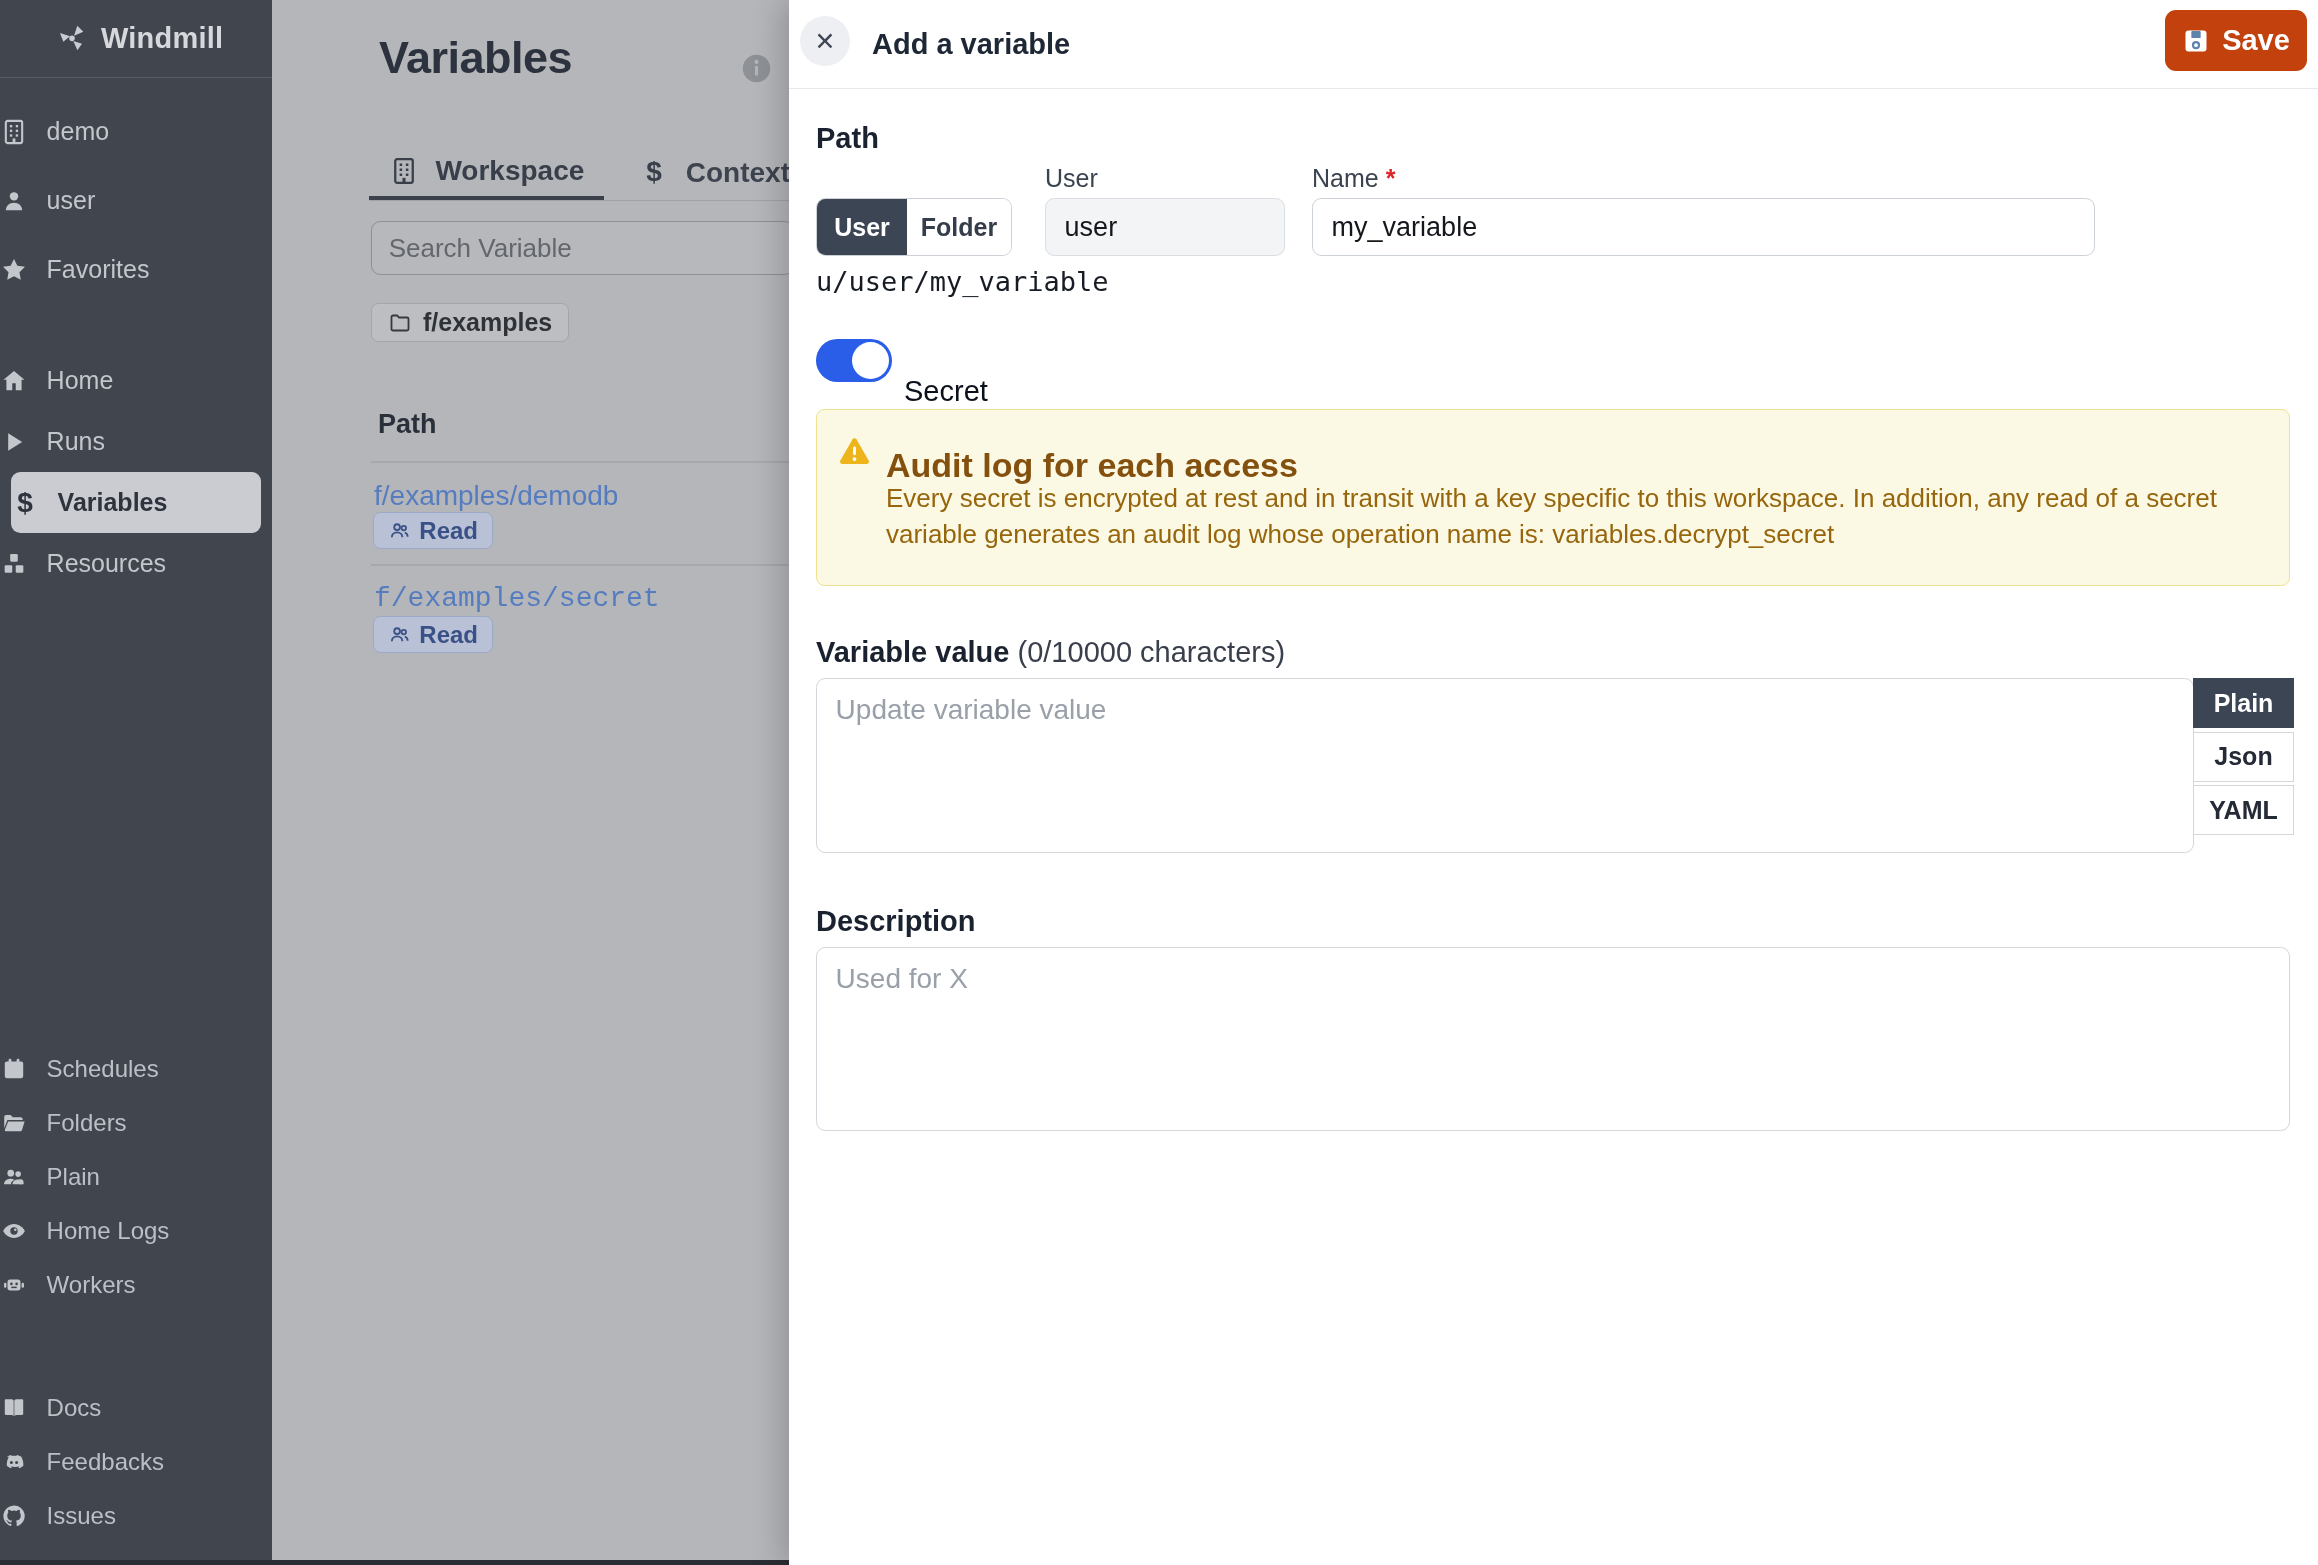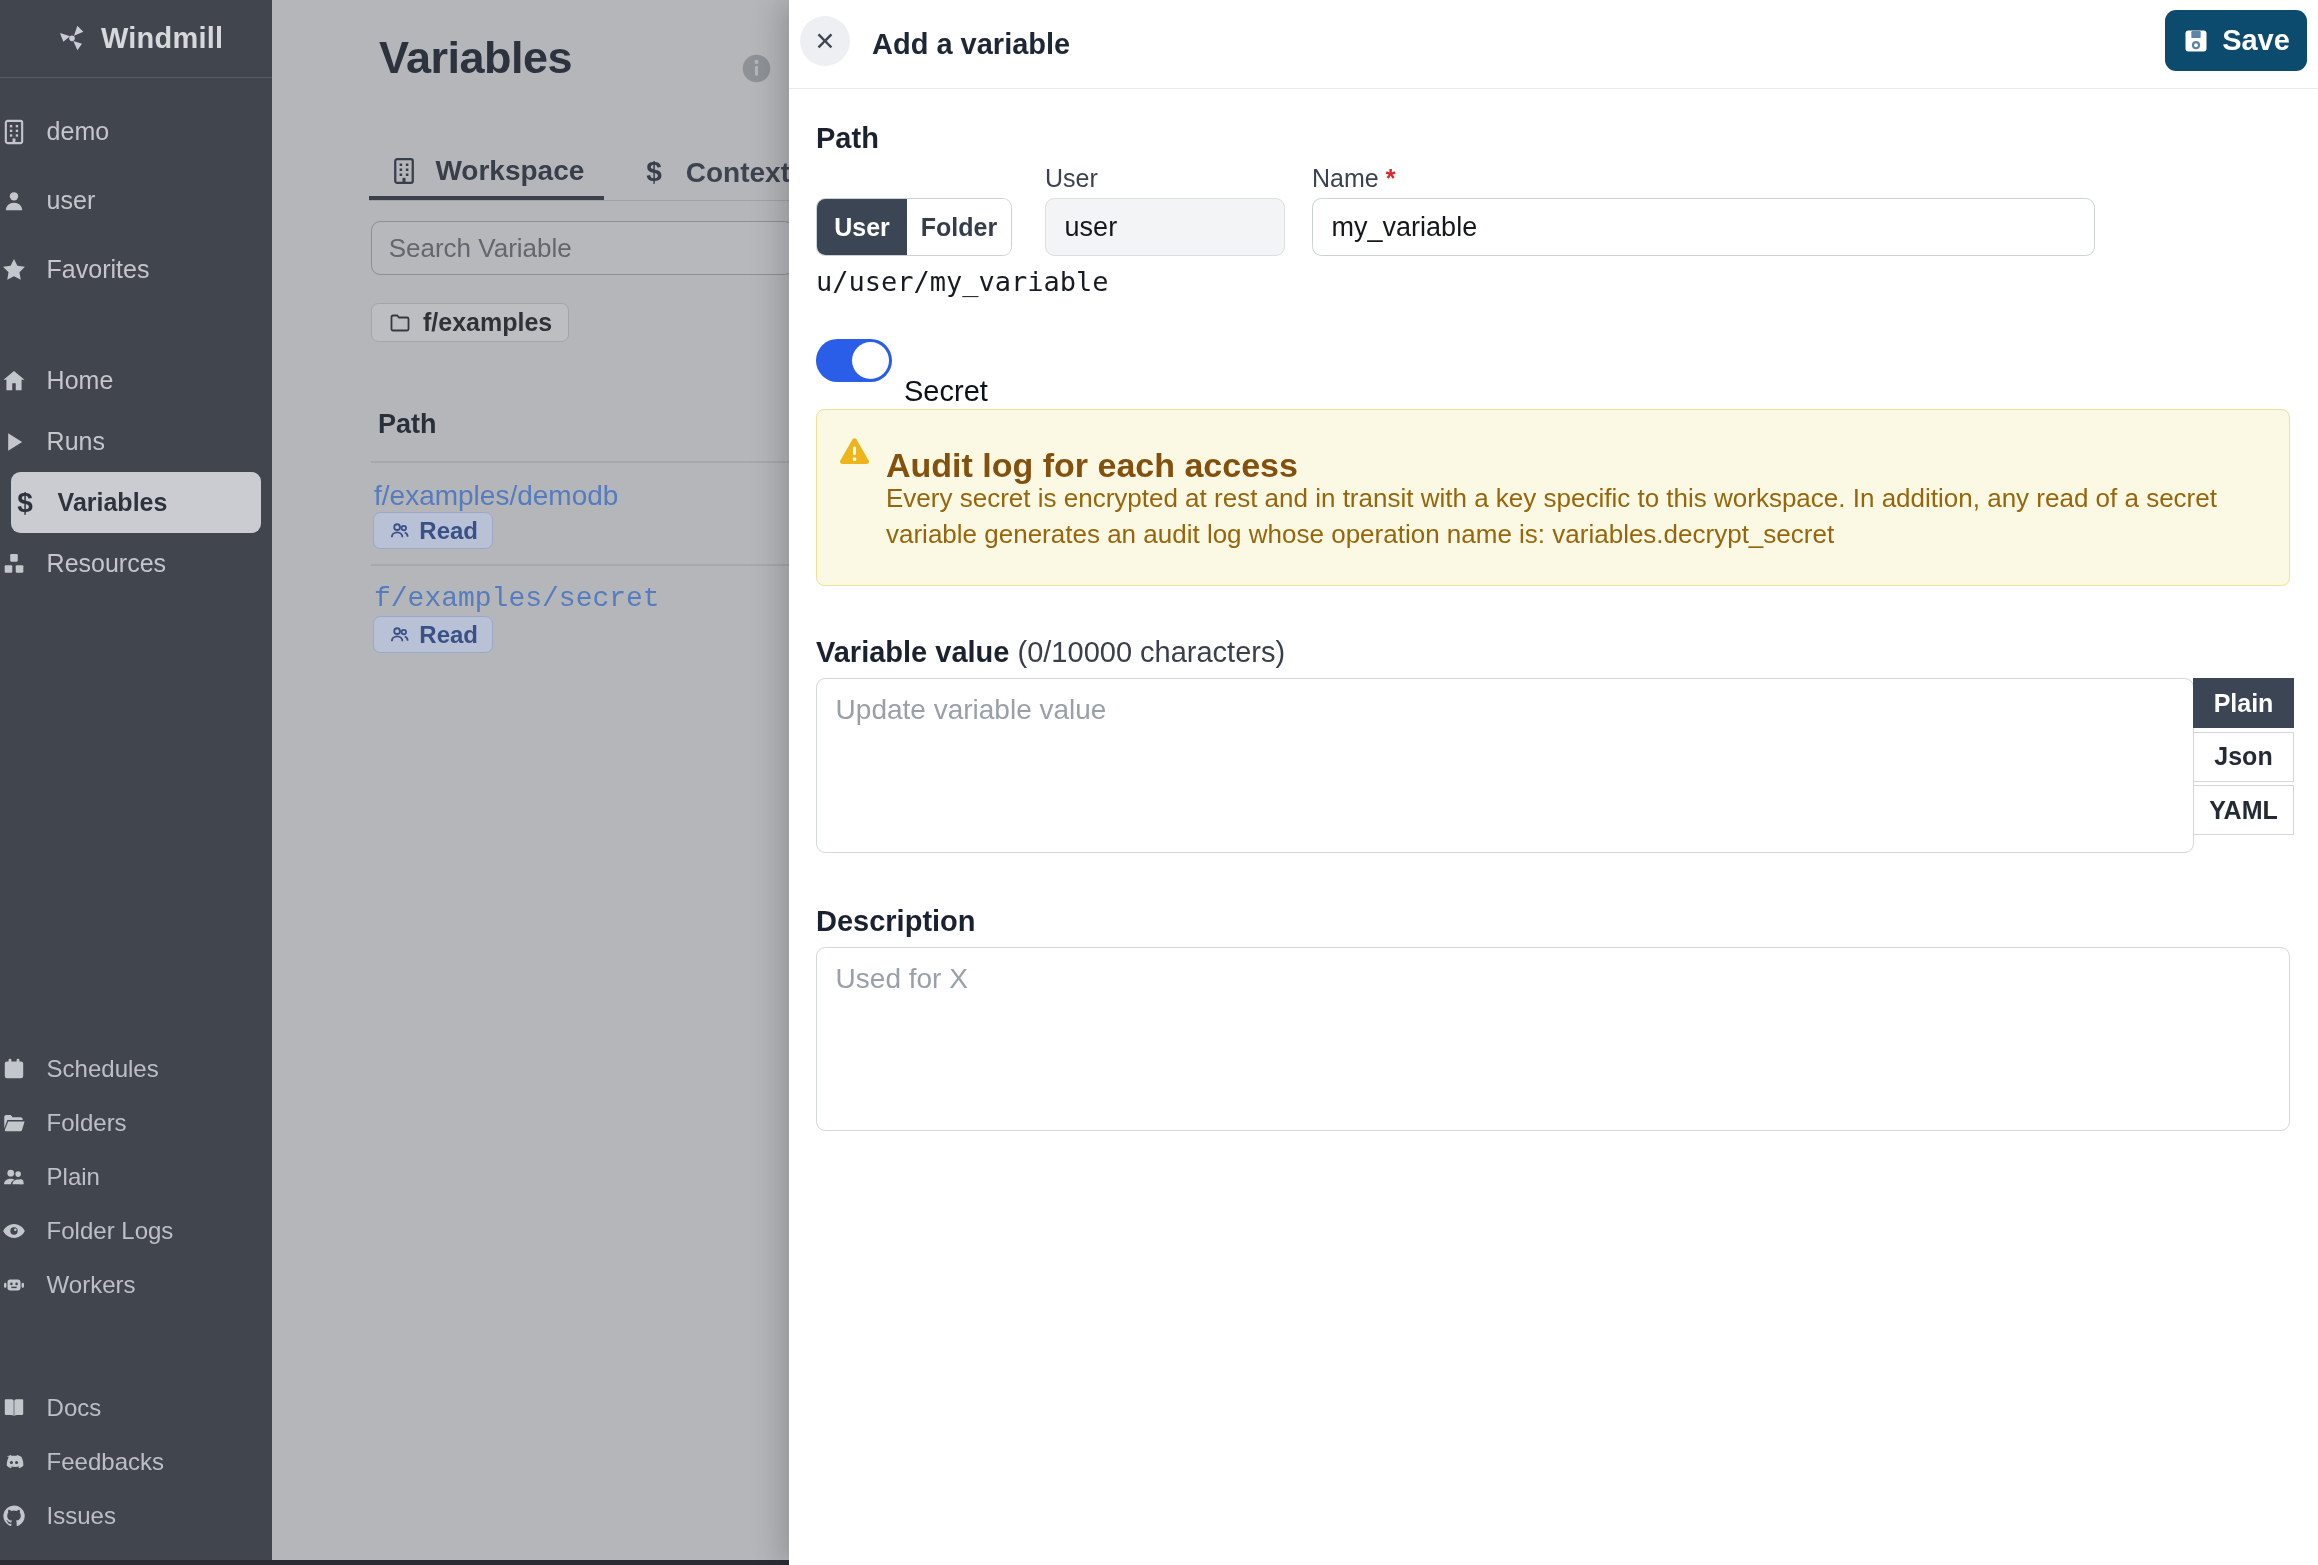--- a/index.html
+++ b/index.html
@@ -40,21 +40,21 @@
   .row-div { position:absolute; left:99px; right:0; height:1.9px; background:#a6a8ac; }
   .var-link { position:absolute; left:102px; font-size:28px; color:#567cc0; }
   .read-badge { position:absolute; left:101px; height:37px; display:inline-flex; align-items:center; gap:8.3px; padding:0 14px; background:#b8c1d5; border:1.9px solid #9ba8c6; border-radius:7.4px; font-size:24px; font-weight:700; color:#3a5187; }
   .read-badge .ic { width:23px; height:23px; color:#3a5187; }
 
   
   #drawer { position:absolute; left:789px; top:0; width:1530px; height:1566px; background:#ffffff; z-index:5; box-shadow:-9.3px 0 28px rgba(0,0,0,.18); }
   #drawer-header { position:relative; height:89px; border-bottom:1.9px solid #e7e9ec; }
   #close-btn { position:absolute; left:11px; top:16px; width:50px; height:50px; border-radius:50%; background:#edeff2; border:none; display:flex; align-items:center; justify-content:center; font-size:25px; color:#3f4754; cursor:pointer; }
   #drawer-title { position:absolute; left:83px; top:0; height:89px; display:flex; align-items:center; font-size:29px; font-weight:700; color:#1e2735; }
-  #save-btn { position:absolute; right:12px; top:10.2px; width:142px; height:61px; border:none; border-radius:11px; background:#0c4a6e; color:#fff; font-size:29px; font-weight:700; display:flex; align-items:center; justify-content:center; gap:12px; font-family:"Liberation Sans", sans-serif; cursor:pointer; }
+  #save-btn { position:absolute; right:12px; top:10.2px; width:142px; height:61px; border:none; border-radius:11px; background:#c2410c; color:#fff; font-size:29px; font-weight:700; display:flex; align-items:center; justify-content:center; gap:12px; font-family:"Liberation Sans", sans-serif; cursor:pointer; }
 
   .dh { position:absolute; font-size:29px; font-weight:700; color:#1a222f; }
   .dlabel { position:absolute; font-size:25px; color:#3b4350; }
   .req { color:#dc2626; font-weight:700; }
 
   #seg-toggle { position:absolute; left:27px; top:198px; height:58px; display:flex; border-radius:9.3px; overflow:hidden; border:1.9px solid #cdd1d7; }
   .seg { display:flex; align-items:center; justify-content:center; font-size:25px; font-weight:600; }
   .seg.sel { width:90px; background:#3b4554; color:#ffffff; }
   .seg.unsel { width:104px; background:#ffffff; color:#353d4a; }
 
@@ -219,21 +219,21 @@
         <span>Plain</span>
       </div>
       <div class="side-item small">
         <span class="ic">
             <svg viewBox="0 0 24 24" width="26" height="26">
               <path d="M12 5.5c5 0 9 4 10 6.5-1 2.5-5 6.5-10 6.5S3 14.5 2 12c1-2.5 5-6.5 10-6.5z" fill="currentColor"></path>
               <circle cx="12" cy="12" r="3.4" fill="#41454e"></circle>
               <circle cx="13.2" cy="10.8" r="1.2" fill="currentColor"></circle>
             </svg>
           </span>
-        <span>Folder Logs</span>
+        <span>Home Logs</span>
       </div>
       <div class="side-item small">
         <span class="ic">
             <svg viewBox="0 0 24 24" width="26" height="26">
               <g fill="currentColor">
                 <rect x="6" y="7" width="12" height="10" rx="2.5"></rect>
                 <rect x="2.8" y="10" width="2.2" height="4.5" rx="1.1"></rect>
                 <rect x="19" y="10" width="2.2" height="4.5" rx="1.1"></rect>
               </g>
               <circle cx="9.6" cy="11" r="1.2" fill="#41454e"></circle>

